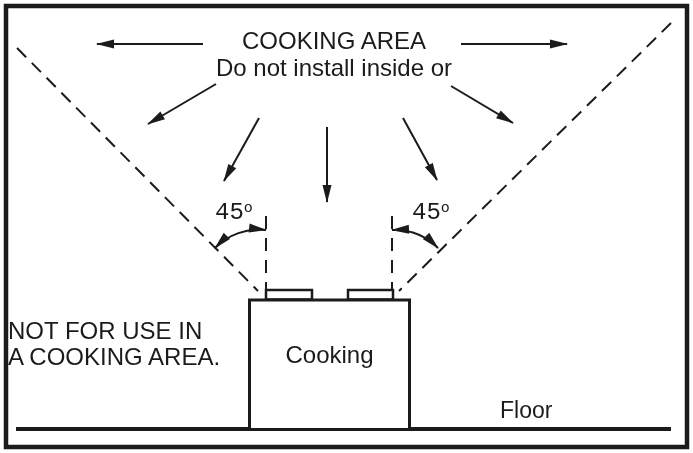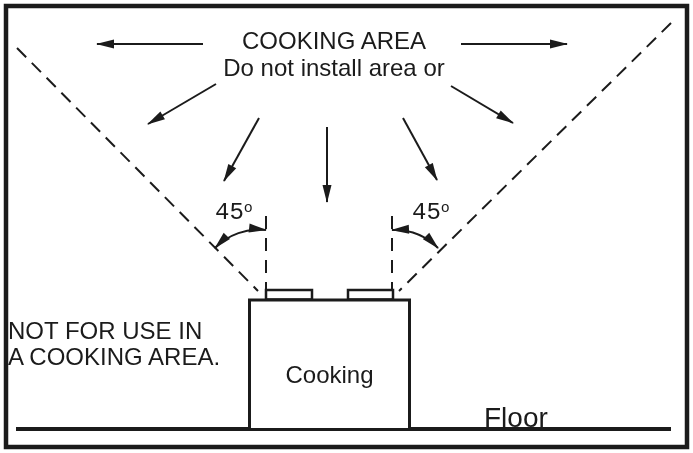--- a/index.html
+++ b/index.html
@@ -55,28 +55,26 @@
     font-size: 24px;
     line-height: 26px;
   }
   .equipment-label {
     top: 341px;
     left: 249px;
     width: 161px;
     text-align: center;
     font-size: 24px;
     line-height: 27px;
-    margin-top: 20px;
   }
   .floor-label {
     top: 397px;
-    left: 484px;
-    font-size: 28px;
+    left: 500px;
+    font-size: 23px;
     line-height: 26px;
-    margin-top: 8px;
   }
 </style>
 </head>
 <body>
 
 <div class="stage">
 
   <svg width="693" height="453" viewBox="0 0 693 453">
     <defs>
       <marker id="ah" viewBox="0 0 19 10" refX="17.5" refY="5" markerWidth="19" markerHeight="10" markerUnits="userSpaceOnUse" orient="auto-start-reverse">
@@ -106,21 +104,21 @@
     <line x1="16" y1="429" x2="671" y2="429" stroke="#1b1b1b" stroke-width="4"></line>
 
     <rect x="266" y="290" width="46" height="9.5" fill="#ffffff" stroke="#1b1b1b" stroke-width="2.5"></rect>
     <rect x="348" y="290" width="45" height="9.5" fill="#ffffff" stroke="#1b1b1b" stroke-width="2.5"></rect>
 
     <rect x="249.5" y="300" width="160" height="129.5" fill="#ffffff" stroke="#1b1b1b" stroke-width="3"></rect>
   </svg>
 
   <div class="txt title-block">
     <div>COOKING AREA</div>
-    <div>Do not install area or</div>
+    <div>Do not install inside or</div>
   </div>
 
   <div class="txt angle-label angle-left">
     <span>45</span><sup>o</sup>
   </div>
   <div class="txt angle-label angle-right">
     <span>45</span><sup>o</sup>
   </div>
 
   <div class="txt side-warning">

